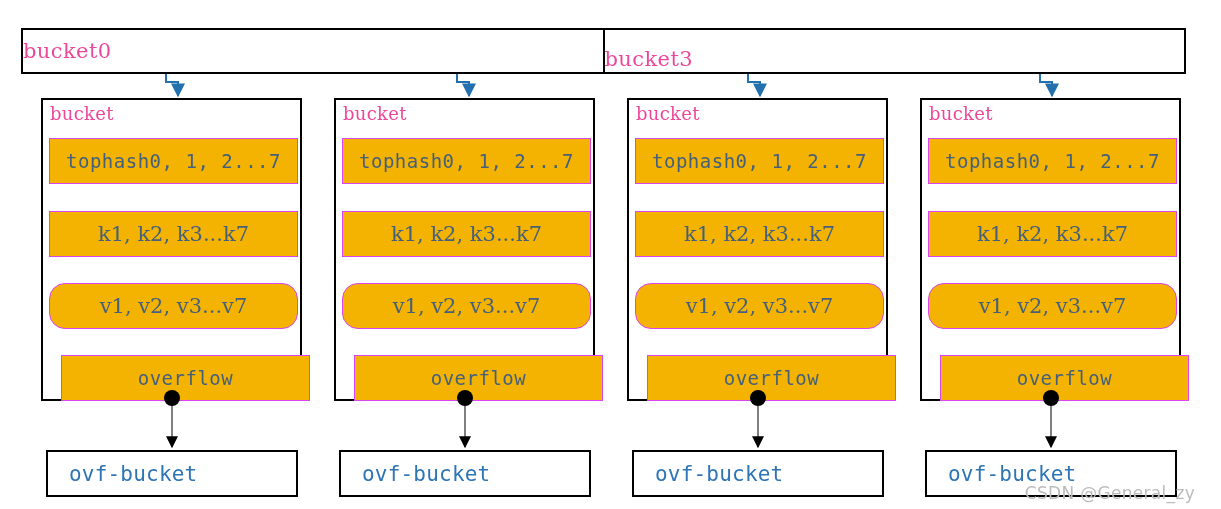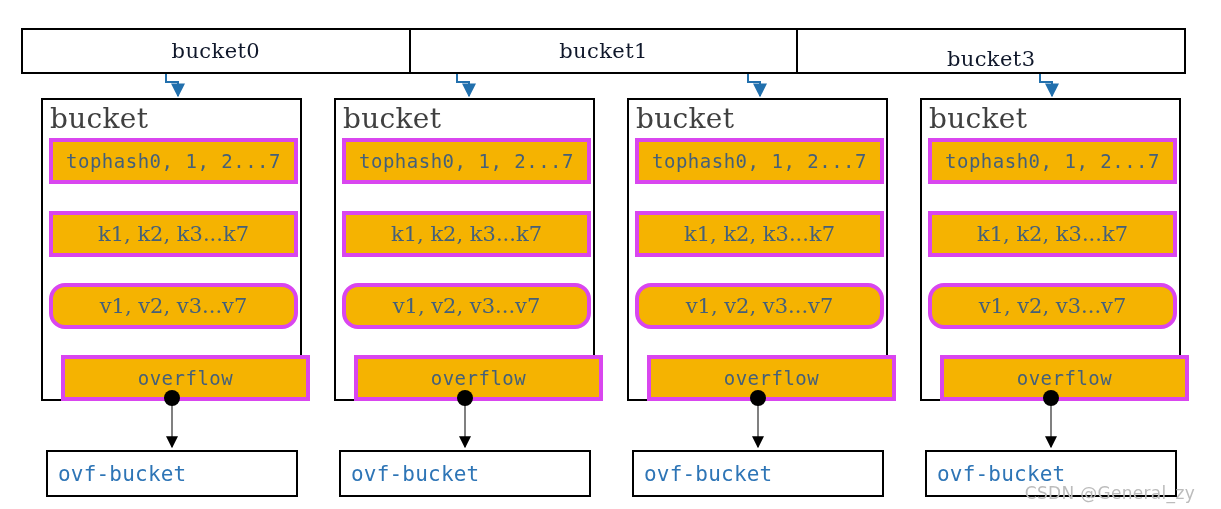--- a/index.html
+++ b/index.html
@@ -31,24 +31,23 @@
     width: 1165px;
     height: 46px;
     border: 2px solid #000000;
     box-sizing: border-box;
     display: flex;
   }
   .header-cell {
     flex: 1 1 0;
     display: flex;
     align-items: center;
-    justify-content: center;
     border-right: 2px solid #000000;
     box-sizing: border-box;
-    color: #0f172a;
+    color: #ec4899;
     font-size: 21px;
     font-family: "DejaVu Serif", "Liberation Serif", serif;
     letter-spacing: 0.4px;
   }
   .header-cell:last-child {
     border-right: none;
     margin-top: 16px;
   }
 
   
@@ -62,34 +61,34 @@
     width: 261px;
     height: 303px;
     border: 2px solid #000000;
     box-sizing: border-box;
     background: #ffffff;
   }
   .bucket-label {
     position: absolute;
     left: 7px;
     top: 4px;
-    color: #404040;
-    font-size: 28px;
+    color: #ec4899;
+    font-size: 18px;
     font-family: "DejaVu Serif", "Liberation Serif", serif;
     letter-spacing: 0.3px;
     line-height: 1.1;
   }
 
   .slot {
     position: absolute;
     left: 6px;
     width: 249px;
     height: 46px;
     background: #f5b301;
-    border: 4px solid #d946ef;
+    border: 1px solid #d946ef;
     box-sizing: border-box;
     display: flex;
     align-items: center;
     justify-content: center;
     color: #44607a;
     font-size: 21px;
     font-family: "DejaVu Serif", "Liberation Serif", serif;
     white-space: nowrap;
   }
   .slot-0 { top: 38px; }
@@ -110,21 +109,21 @@
     height: 47px;
     border: 2px solid #000000;
     box-sizing: border-box;
     background: #ffffff;
     display: flex;
     align-items: center;
     color: #2e75b6;
     font-size: 21px;
     font-family: "DejaVu Sans Mono", "Liberation Mono", monospace;
     letter-spacing: 0.2px;
-    padding-left: 10px;
+    padding-left: 21px;
   }
 
   
   #connectors {
     position: absolute;
     left: 0;
     top: 0;
     width: 1221px;
     height: 509px;
     pointer-events: none;
@@ -142,23 +141,20 @@
   }
 </style>
 </head>
 <body>
 
 <div id="diagram">
 
   <div class="header-table">
     <div class="header-cell">
       <span>bucket0</span>
-    </div>
-    <div class="header-cell">
-      <span>bucket1</span>
     </div>
     <div class="header-cell">
       <span>bucket3</span>
     </div>
   </div>
 
   <div class="column" style="left:41px;">
     <div class="bucket-box">
       <div class="bucket-label">bucket</div>
       <div class="slot slot-0 mono">tophash0, 1, 2...7</div>

